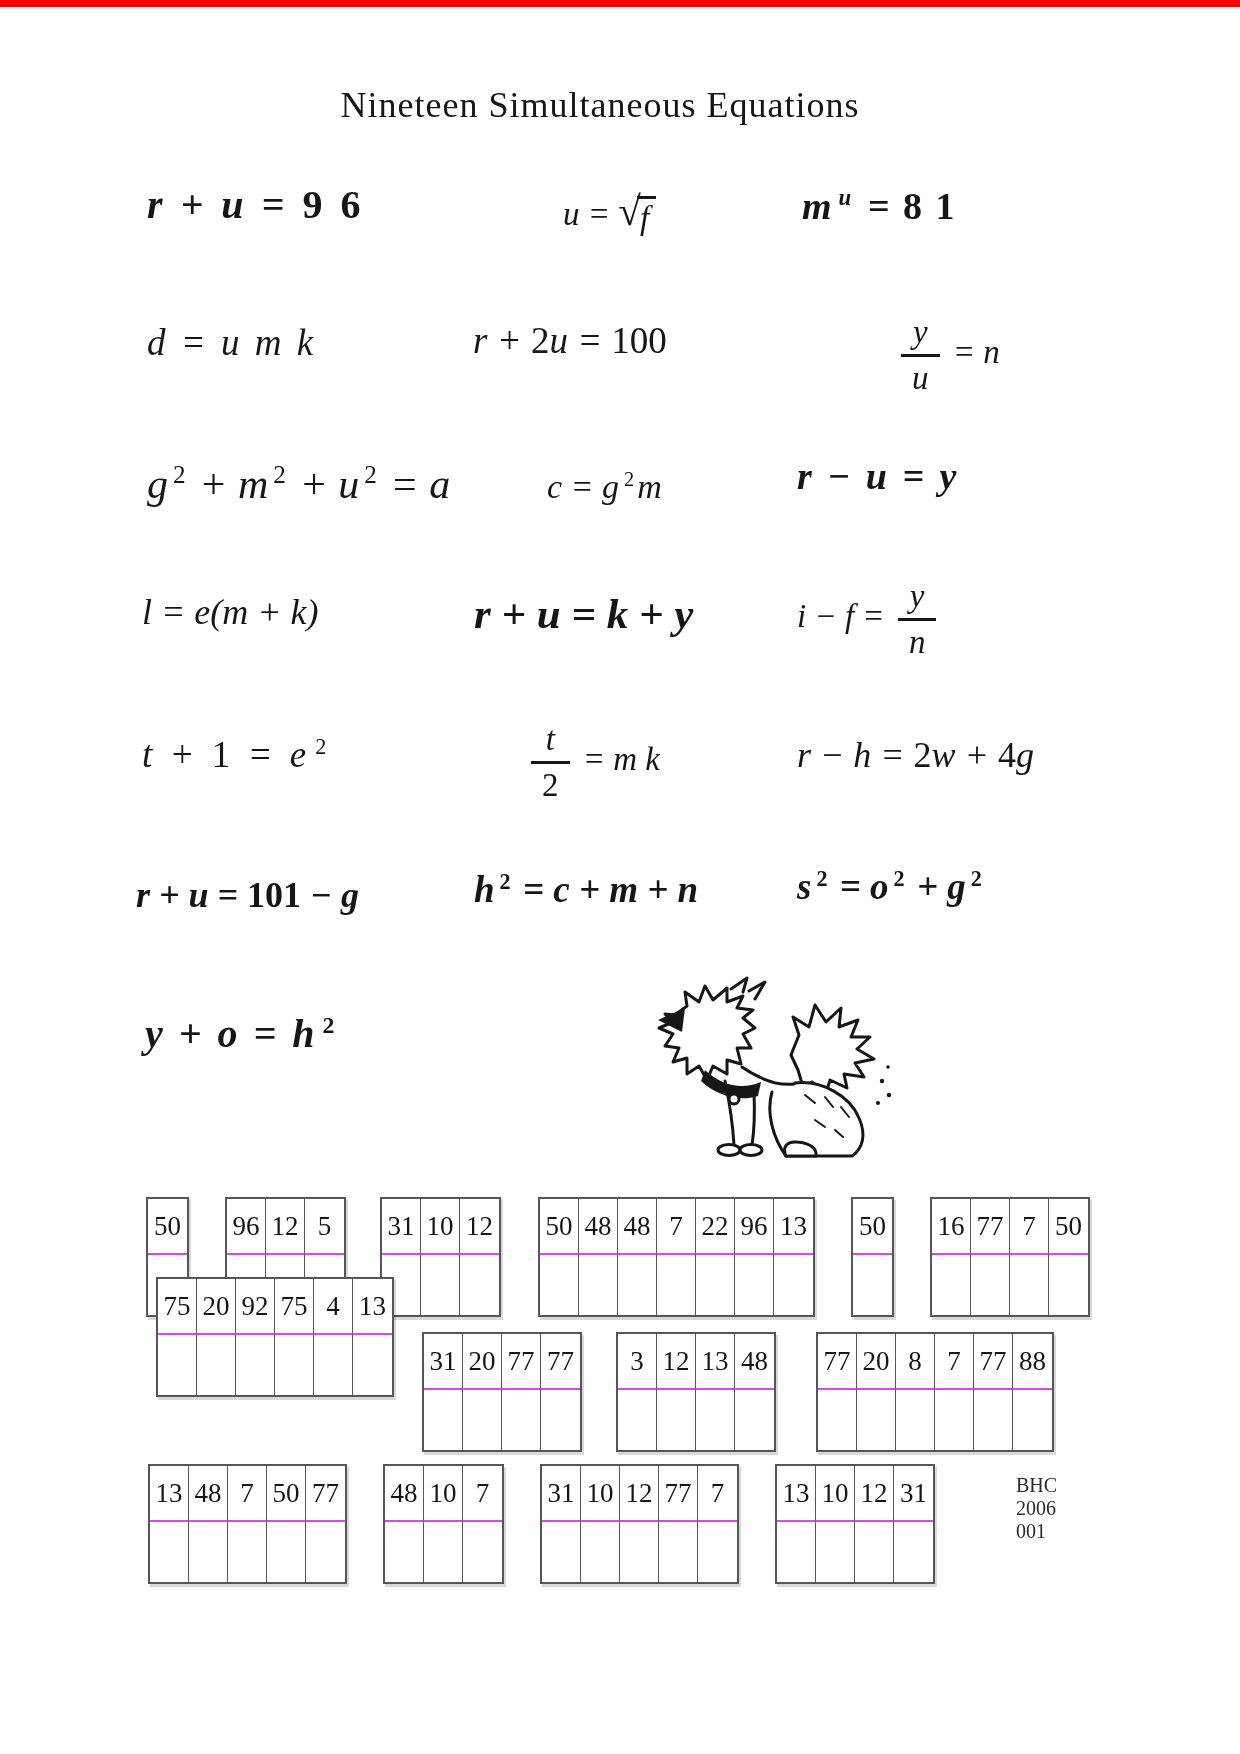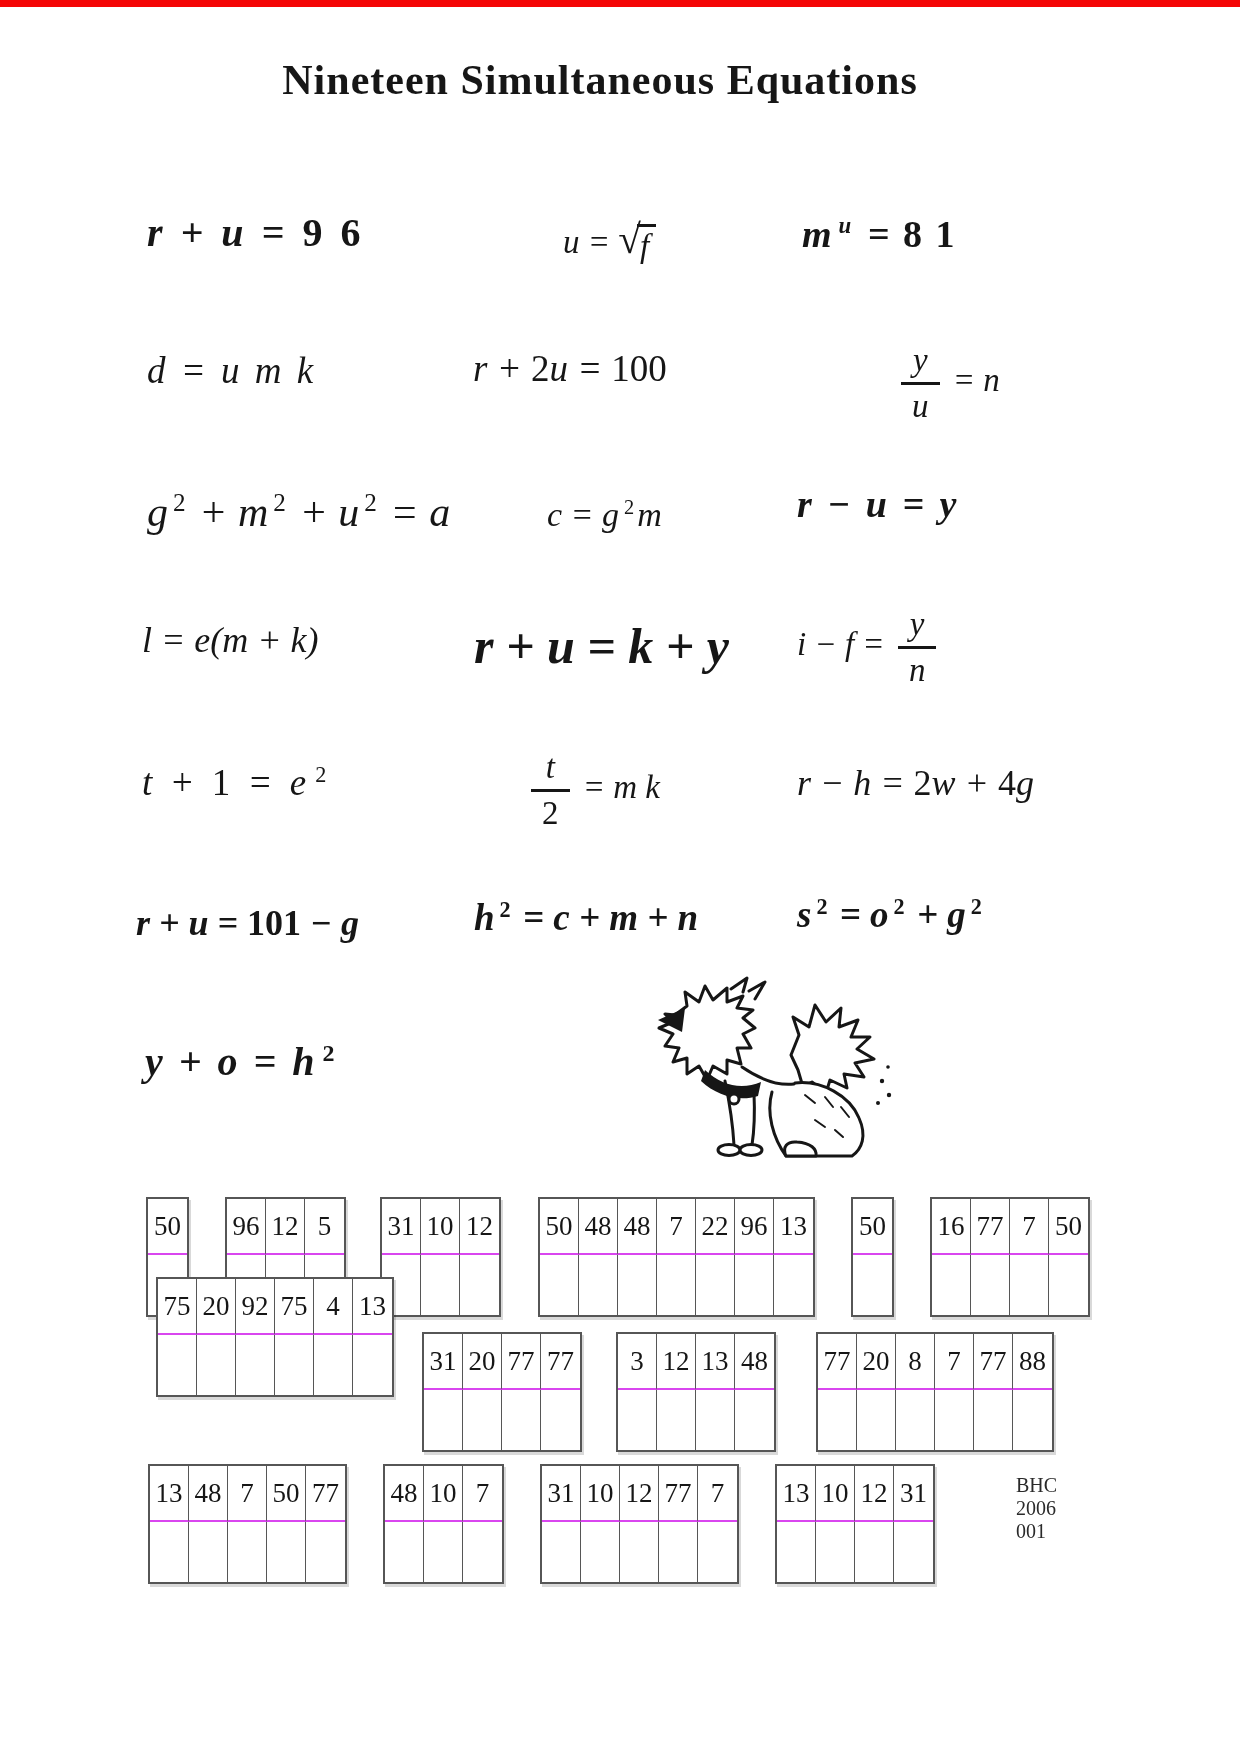--- a/index.html
+++ b/index.html
@@ -1,21 +1,21 @@
 <!DOCTYPE html>
 <html><head>
 <meta charset="utf-8">
 <style>
   html,body{margin:0;padding:0;background:#ffffff;}
   .page{position:relative;width:1240px;height:1754px;background:#ffffff;overflow:hidden;
         font-family:"Liberation Serif",serif;color:#161616;}
   .red-bar{position:absolute;top:0;left:0;width:100%;height:7px;background:#f40505;}
-  .title{position:absolute;top:56px;left:600px;transform:translateX(-50%);
-         font-size:42px;font-weight:700;margin:0;white-space:nowrap;letter-spacing:1px;}
-  .eq{position:absolute;font-style:italic;white-space:nowrap;line-height:1.12;margin-top:28px;}
+  .title{position:absolute;top:84px;left:600px;transform:translateX(-50%);
+         font-size:36px;font-weight:400;margin:0;white-space:nowrap;letter-spacing:1px;}
+  .eq{position:absolute;font-style:italic;white-space:nowrap;line-height:1.12;}
   .eq .rm{font-style:normal;}
   .eq sup{font-size:0.6em;vertical-align:super;margin:0 3px 0 5px;}
   .frac{display:inline-block;vertical-align:middle;text-align:center;margin:0 5px;}
   .frac .fn{display:block;border-bottom:3px solid #161616;padding:0 11px 3px;}
   .frac .fd{display:block;padding:3px 11px 0;}
   .sqrt{display:inline-flex;align-items:flex-start;}
   .sqrt .rad-glyph{font-style:normal;font-size:1.25em;line-height:1;margin-top:-5px;}
   .sqrt .radicand{border-top:3px solid #161616;padding:1px 7px 0 3px;margin-left:-4px;}
   .dog{position:absolute;left:645px;top:975px;width:260px;height:195px;}
   .ngrid{position:absolute;display:grid;border:2px solid #565656;background:#fff;
@@ -39,21 +39,21 @@
         <span class="radicand">f</span>
       </span></div>
   <div class="eq" style="left: 802px; top: 185px; font-size: 38px; font-weight: 700; letter-spacing: 2px; text-align: right;"><span>m</span><sup>u</sup><span> = </span><span class="rm">8 1</span></div>
   <div class="eq" style="left: 147px; top: 322px; font-size: 37px; letter-spacing: 3px;"><span>d  =  u m k</span></div>
   <div class="eq" style="left: 473px; top: 320px; font-size: 37px;"><span>r + </span><span class="rm">2</span><span>u = </span><span class="rm">100</span></div>
   <div class="eq" style="left: 896px; top: 314px; font-size: 33px;"><span class="frac"><span class="fn">y</span><span class="fd">u</span></span><span> = n</span></div>
   <div class="eq" style="left: 147px; top: 461px; font-size: 42px;"><span>g</span><sup class="rm">2</sup><span> + m</span><sup class="rm">2</sup><span> + u</span><sup class="rm">2</sup><span> = a</span></div>
   <div class="eq" style="left: 547px; top: 468px; font-size: 34px;"><span>c = g</span><sup class="rm">2</sup><span>m</span></div>
   <div class="eq" style="left: 797px; top: 455px; font-size: 38px; font-weight: 700; letter-spacing: 3px; font-style: italic;"><span>r − u = y</span></div>
   <div class="eq" style="left: 142px; top: 592px; font-size: 36px;"><span>l = e(m + k)</span></div>
-  <div class="eq" style="left: 474px; top: 590px; font-size: 50px; font-weight: 700;"><span>r + u = k + y</span></div>
+  <div class="eq" style="left: 474px; top: 590px; font-size: 43px; font-weight: 700;"><span>r + u = k + y</span></div>
   <div class="eq" style="left: 797px; top: 578px; font-size: 33px;"><span>i − f = </span><span class="frac"><span class="fn">y</span><span class="fd">n</span></span></div>
   <div class="eq" style="left: 142px; top: 734px; font-size: 37px; letter-spacing: 4px;"><span>t + </span><span class="rm">1</span><span> = e</span><sup class="rm">2</sup></div>
   <div class="eq" style="left: 526px; top: 721px; font-size: 33px;"><span class="frac"><span class="fn">t</span><span class="fd rm">2</span></span><span> = m k</span></div>
   <div class="eq" style="left: 797px; top: 735px; font-size: 36px;"><span>r − h = </span><span class="rm">2</span><span>w + </span><span class="rm">4</span><span>g</span></div>
   <div class="eq" style="left: 136px; top: 875px; font-size: 36px; font-weight: bold;"><span>r + u = </span><span class="rm">101</span><span> − g</span></div>
   <div class="eq" style="left: 474px; top: 869px; font-size: 37px; font-weight: 700;"><span>h</span><sup class="rm">2</sup><span> = c + m + n</span></div>
   <div class="eq" style="left: 797px; top: 866px; font-size: 37px; font-weight: 700;"><span>s</span><sup class="rm">2</sup><span> = o</span><sup class="rm">2</sup><span> + g</span><sup class="rm">2</sup></div>
   <div class="eq" style="left: 145px; top: 1012px; font-size: 40px; font-weight: 700; letter-spacing: 3px;"><span>y + o = h</span><sup class="rm">2</sup></div>
 
   <div class="dog">

